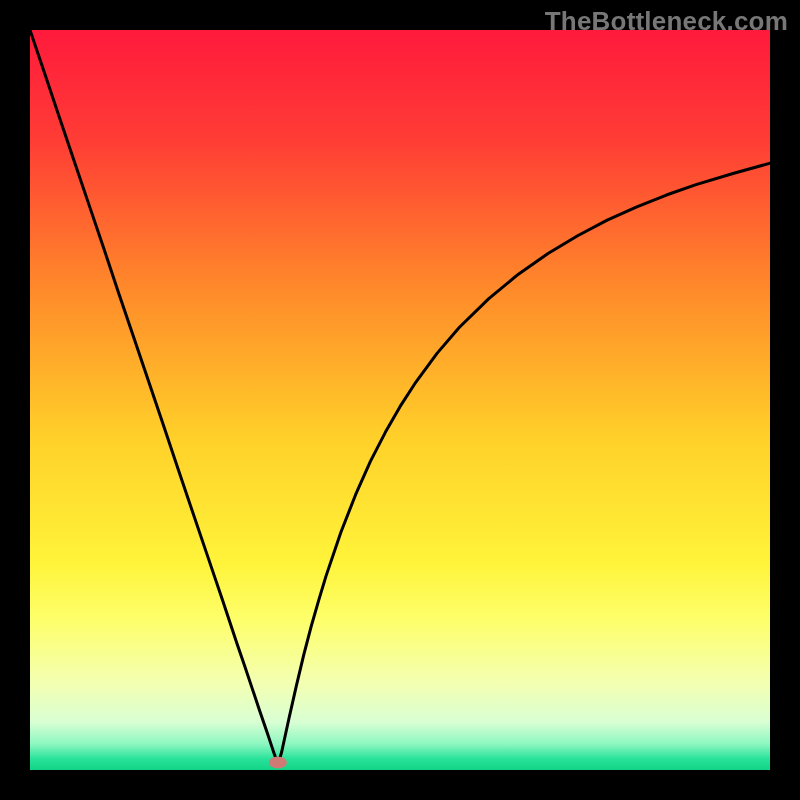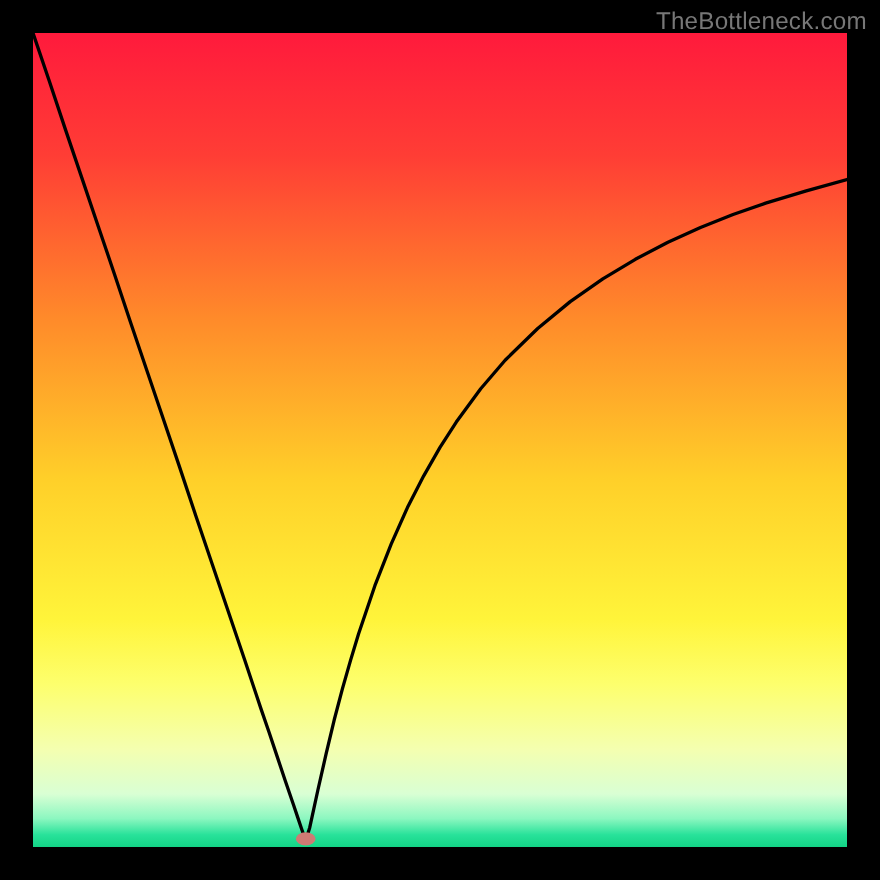--- a/index.html
+++ b/index.html
@@ -23,22 +23,22 @@
     top: 30px;
     width: 740px;
     height: 740px;
     overflow: hidden;
   }
   .watermark {
     position: absolute;
     top: 6px;
     right: 12px;
     color: #777;
-    font-size: 22px;
-    font-weight: 400;
+    font-size: 26px;
+    font-weight: 700;
     letter-spacing: 0.2px;
     user-select: none;
   }
   svg { display: block; }
 </style>
 </head>
 <body>
 
 <div class="frame">
   <div class="plot">

